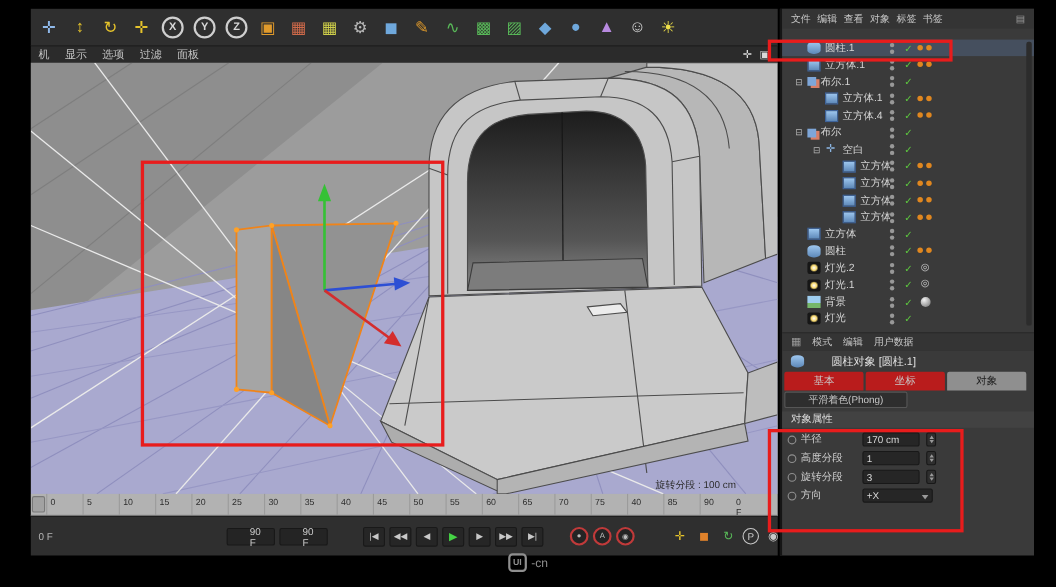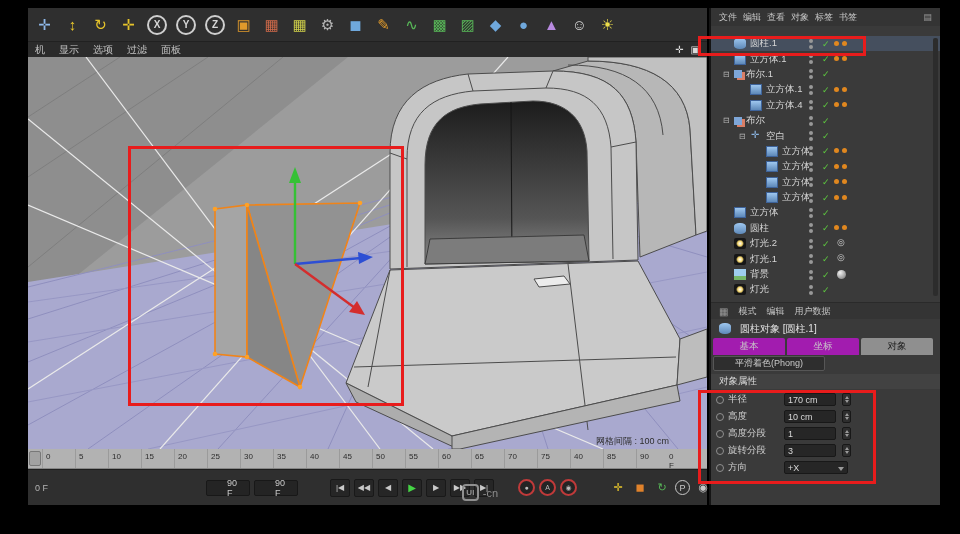--- a/index.html
+++ b/index.html
@@ -60,23 +60,23 @@
 .vis-dots::before{content:"";position:absolute;top:1px;left:0;width:4px;height:4px;border-radius:50%;background:#989898;box-shadow:0 6px 0 #989898}
 .tcheck{width:12px;color:#5ecb3f;font-size:9px;flex:none}
 .ttag{width:18px;height:12px;flex:none;position:relative}
 .ttag.orange::before{content:"";position:absolute;top:3px;left:0;width:5px;height:5px;border-radius:50%;background:#e0871f;box-shadow:8px 0 0 #e0871f}
 .ttag.ball::before{content:"";position:absolute;top:1px;left:3px;width:9px;height:9px;border-radius:50%;background:radial-gradient(circle at 35% 30%,#f2f2f2,#6e6e6e)}
 .ttag.target::before{content:"◎";color:#c8c8c8;font-size:9px;position:absolute;top:-1px;left:3px}
 .tree-scrollbar{position:absolute;right:2px;top:12px;width:5px;height:258px;background:#2c2c2c;border-radius:2px}
 
 .attr-mode{height:17px;background:#343434;display:flex;gap:10px;align-items:center;padding:0 8px;font-size:9px;color:#c6c6c6;flex:none;border-top:1px solid #2a2a2a}
 .mode-grid{color:#9a9a9a;font-size:10px}
-.attr-title{height:19px;display:flex;align-items:center;gap:5px;padding:0 8px;font-size:10px;color:#e2e2e2;flex:none}
+.attr-title{height:19px;display:flex;align-items:center;gap:21px;padding:0 8px;font-size:10px;color:#e2e2e2;flex:none}
 .attr-tabs{height:17px;display:flex;gap:2px;padding:0 2px;flex:none}
-.atab{width:72px;background:#a21caf;color:#c8c8c8;font-size:9.5px;display:flex;align-items:center;justify-content:center;border-radius:2px 2px 0 0}
+.atab{width:72px;background:#b91c1c;color:#c8c8c8;font-size:9.5px;display:flex;align-items:center;justify-content:center;border-radius:2px 2px 0 0}
 .atab.active{background:#8f8f8f;color:#1b1b1b}
 .attr-phong{height:17px;padding:1px 2px;flex:none}
 .phong-btn{width:112px;height:15px;background:#2e2e2e;border:1px solid #565656;color:#c8c8c8;font-size:9px;display:flex;align-items:center;justify-content:center;border-radius:2px}
 .attr-sect{height:15px;background:#424242;color:#dadada;font-size:9.5px;display:flex;align-items:center;padding:0 8px;flex:none;margin-top:2px}
 .attr-props{padding:3px 5px;display:flex;flex-direction:column;gap:2px}
 .prow{height:15px;display:flex;align-items:center;gap:4px;font-size:9.5px;color:#cfcfcf}
 .anim-dot{width:8px;height:8px;border:1.5px solid #8f8f8f;border-radius:50%;flex:none}
 .plabel{width:52px;flex:none;white-space:nowrap;overflow:hidden}
 .pfield{height:13px;background:#262626;border:1px solid #181818;color:#d8d8d8;font-size:9px;display:flex;align-items:center;padding:0 3px;border-radius:2px;position:relative;flex:none}
 .prow.stepper .pfield{width:52px;margin-right:2px}
@@ -84,21 +84,21 @@
 .prow.dropdown .pfield::after{content:"";position:absolute;right:3px;top:5px;border-left:3px solid transparent;border-right:3px solid transparent;border-top:4px solid #9a9a9a}
 .stepper-arr{width:9px;height:13px;background:#2e2e2e;border:1px solid #181818;position:relative;border-radius:2px;flex:none}
 .stepper-arr::before{content:"";position:absolute;top:2px;left:1.5px;border-left:2.5px solid transparent;border-right:2.5px solid transparent;border-bottom:3px solid #9a9a9a}
 .stepper-arr::after{content:"";position:absolute;bottom:2px;left:1.5px;border-left:2.5px solid transparent;border-right:2.5px solid transparent;border-top:3px solid #9a9a9a}
 
 
 .redbox{position:absolute;border:3px solid #e81c1c;pointer-events:none;z-index:30}
 #redbox-viewport{left:128px;top:146px;width:276px;height:260px}
 #redbox-tree{left:698px;top:36px;width:168px;height:20px}
 #redbox-attr{left:698px;top:390px;width:178px;height:94px}
-#footer-logo{position:absolute;left:0;top:479px;width:960px;height:27px;display:flex;align-items:center;justify-content:center;gap:4px;color:#8f8f8f}
+#footer-logo{position:absolute;left:0;top:498px;width:960px;height:27px;display:flex;align-items:center;justify-content:center;gap:4px;color:#8f8f8f}
 .logo-box{width:17px;height:17px;border:2px solid #8f8f8f;border-radius:4px;display:flex;align-items:center;justify-content:center;font-size:8px;font-weight:700}
 .logo-suffix{font-size:11px}
 </style>
 </head>
 <body>
 
 <div id="toolbar">
 
     <div class="tb-icon" style="color: rgb(143, 185, 234);">✛</div>
 
@@ -254,21 +254,21 @@
     <line x1="267" y1="207" x2="267" y2="122" stroke="#35c135" stroke-width="2.4"></line>
     <polygon points="267,110 261,126 273,126" fill="#35c135"></polygon>
     <line x1="267" y1="207" x2="333" y2="201" stroke="#2d4fd4" stroke-width="2.4"></line>
     <polygon points="345,200 330,195 331,207" fill="#2d4fd4"></polygon>
     <line x1="267" y1="207" x2="327" y2="251" stroke="#d42d2d" stroke-width="2.4"></line>
     <polygon points="337,258 321,255 329,244" fill="#d42d2d"></polygon>
   </g>
 </svg>
 </div>
 
-<div id="hud-tooltip">网格间隔 : 100 cm</div>
+<div id="hud-tooltip">旋转分段 : 100 cm</div>
 
 <div id="ruler">
   <div class="playhead"></div>
 
     <div class="tickcell"><span>0</span></div>
 
     <div class="tickcell"><span>5</span></div>
 
     <div class="tickcell"><span>10</span></div>
 
@@ -561,26 +561,20 @@
 
   <div class="attr-props">
 
       <div class="prow stepper">
         <span class="anim-dot"></span>
         <span class="plabel">半径</span>
         <span class="pfield">170 cm</span>
         <span class="stepper-arr"></span>
       </div>
 
-      <div class="prow stepper">
-        <span class="anim-dot"></span>
-        <span class="plabel">高度</span>
-        <span class="pfield">10 cm</span>
-        <span class="stepper-arr"></span>
-      </div>
 
       <div class="prow stepper">
         <span class="anim-dot"></span>
         <span class="plabel">高度分段</span>
         <span class="pfield">1</span>
         <span class="stepper-arr"></span>
       </div>
 
       <div class="prow stepper">
         <span class="anim-dot"></span>

